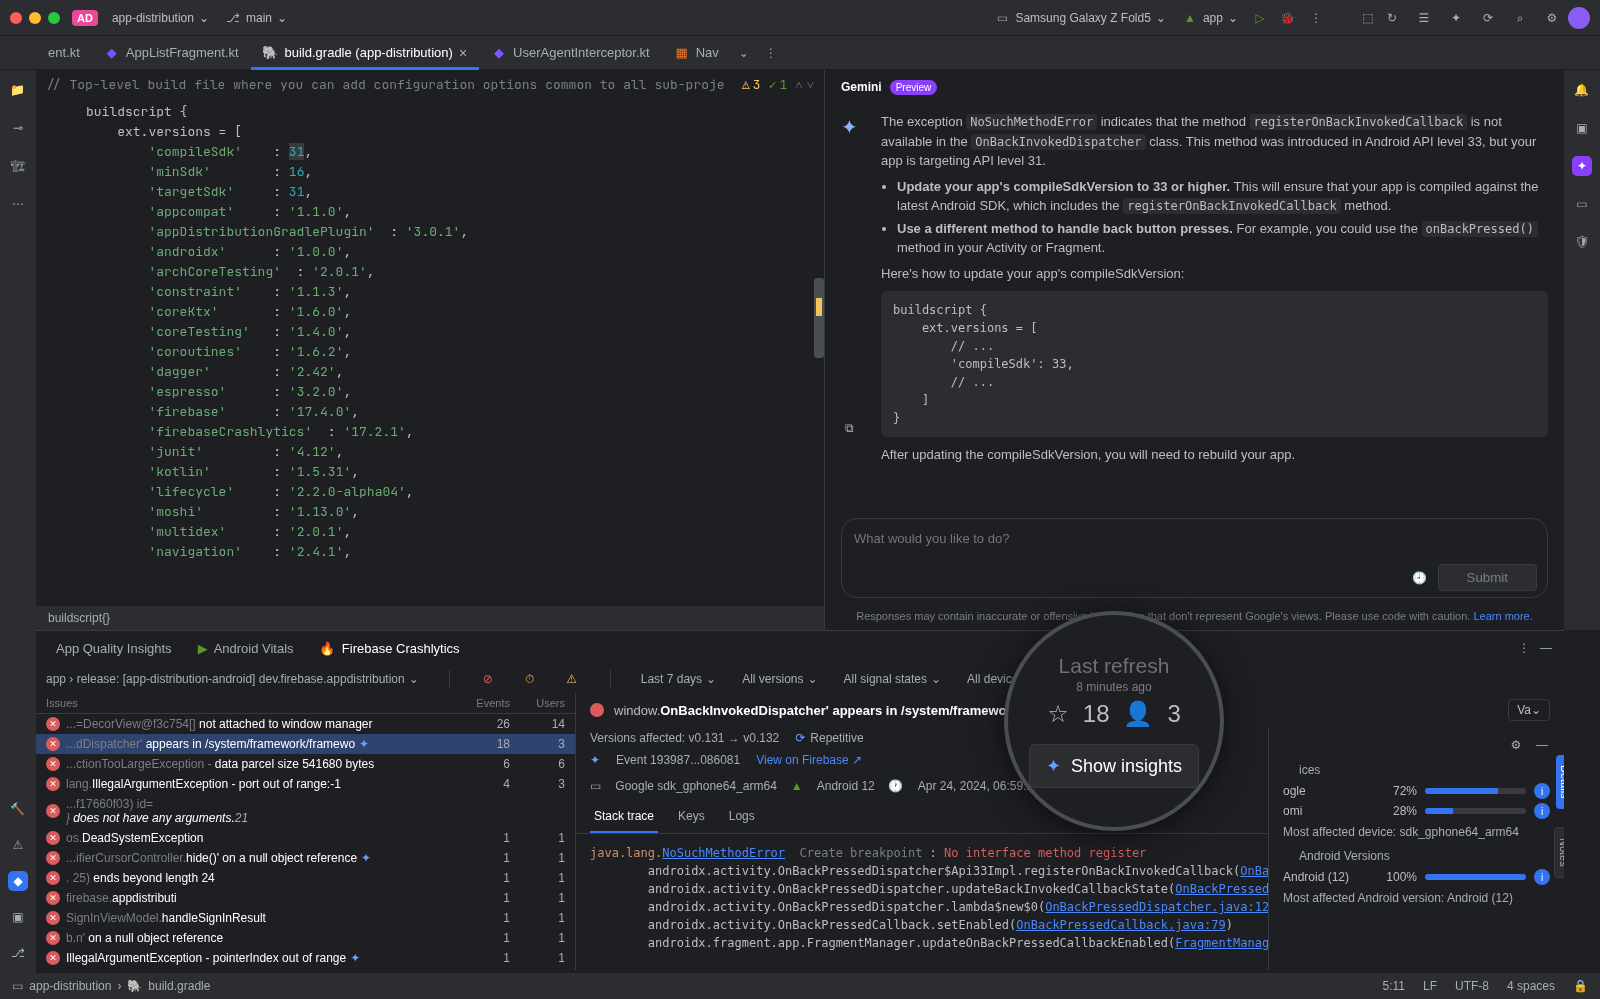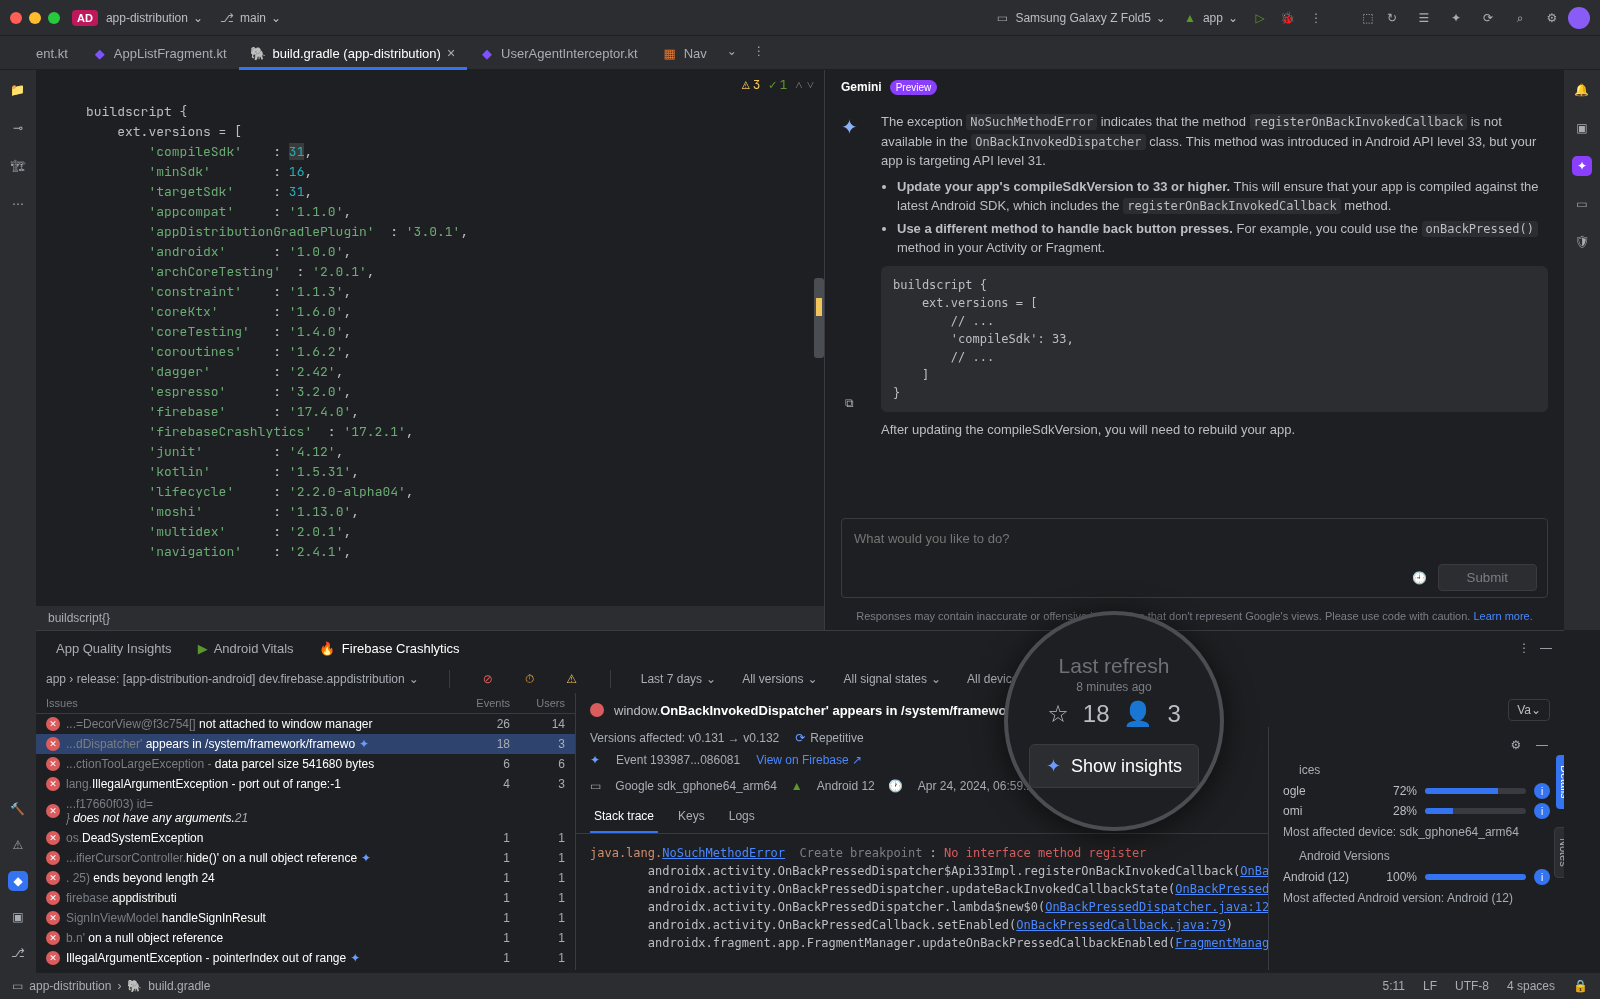--- a/index.html
+++ b/index.html
@@ -1,26 +1,26 @@
 <!DOCTYPE html>
 <html><head>
 <meta charset="utf-8">
 <style>
 * { margin:0; padding:0; box-sizing:border-box; }
 body { font-family:-apple-system,BlinkMacSystemFont,"Segoe UI",sans-serif; background:#1e1f22; color:#bcbec4; font-size:12px; overflow:hidden; width:1600px; height:999px; }
 .titlebar { height:36px; background:#2b2d30; display:flex; align-items:center; padding:0 10px; border-bottom:1px solid #1e1f22; }
 .traffic { display:flex; gap:7px; margin-right:12px; }
 .traffic span { width:12px; height:12px; border-radius:50%; }
 .tl-r{background:#ff5f56}.tl-y{background:#ffbd2e}.tl-g{background:#27c93f}
-.proj-badge{background:#be185d;color:#fff;padding:2px 5px;border-radius:4px;font-size:11px;font-weight:600;}
+.proj-badge{background:#ec4899;color:#fff;padding:2px 5px;border-radius:4px;font-size:11px;font-weight:600;margin-right:6px}
 .tb-item{display:flex;align-items:center;gap:5px;padding:4px 8px;color:#bcbec4;cursor:pointer}
 .tb-sep{flex:1}
 .tb-icon{width:16px;height:16px;display:inline-flex;align-items:center;justify-content:center;color:#a8adb4}
 .tb-green{color:#5c962c}
-.tabs{height:34px;background:#2b2d30;display:flex;align-items:flex-start;padding-left:24px;border-bottom:1px solid #1e1f22}
+.tabs{height:34px;background:#2b2d30;display:flex;align-items:center;padding-left:36px;border-bottom:1px solid #1e1f22}
 .tab{display:flex;align-items:center;gap:6px;padding:8px 12px;height:34px;color:#a8adb4;cursor:pointer;position:relative;font-size:13px}
 .tab.active{color:#fff}
 .tab.active::after{content:'';position:absolute;bottom:0;left:0;right:0;height:3px;background:#3574f0}
 .tab-close{opacity:.6;font-size:14px}
 .tab-more{padding:8px;color:#a8adb4}
 .main{display:flex;height:560px}
 .gutter-l{width:36px;background:#2b2d30;display:flex;flex-direction:column;align-items:center;padding-top:10px;gap:18px}
 .gutter-r{width:36px;background:#2b2d30;display:flex;flex-direction:column;align-items:center;padding-top:10px;gap:18px}
 .gutter-ico{width:20px;height:20px;display:flex;align-items:center;justify-content:center;color:#a8adb4;cursor:pointer}
 .editor-pane{flex:1;display:flex;flex-direction:column;min-width:0}
@@ -31,21 +31,21 @@
 .editor{flex:1;font-family:"JetBrains Mono",Menlo,monospace;font-size:13px;line-height:20px;padding:4px 10px 4px 50px;white-space:pre;overflow:hidden;background:#1e1f22;position:relative}.cm-s{color:#6aab73}.cm-n{color:#2aacb8}.cm-h{background:#373b39}
 .breadcrumb{height:24px;background:#2b2d30;padding:0 12px;display:flex;align-items:center;color:#a8adb4;font-size:12px}
 .gemini{width:740px;background:#1e1f22;border-left:1px solid #393b40;display:flex;flex-direction:column}
 .gemini-head{height:34px;display:flex;align-items:center;padding:0 16px;gap:8px;font-weight:600;color:#fff}
 .gem-badge{background:#8a3ffc;color:#fff;font-size:10px;padding:2px 6px;border-radius:8px;font-weight:500}
 .gemini-body{flex:1;padding:8px 16px 8px 56px;overflow:hidden;color:#bcbec4;line-height:1.5;position:relative;font-size:13px}
 .gem-spark{position:absolute;left:16px;top:8px;font-size:20px;color:#8ab4f8}
 .gem-body code{font-family:Menlo,monospace;background:#2b2d30;padding:1px 4px;border-radius:3px;font-size:12px}
 .gem-pre{background:#2b2d30;border-radius:6px;padding:10px 12px;font-family:Menlo,monospace;font-size:12px;line-height:18px;white-space:pre;margin:8px 0;position:relative}
 .gem-copy{position:absolute;left:-36px;bottom:0px;color:#a8adb4}
-.gemini-input{margin:8px 16px;border:1px solid #393b40;border-radius:4px;display:flex;flex-direction:column;background:#1e1f22}
+.gemini-input{margin:8px 16px;border:1px solid #393b40;border-radius:16px;display:flex;flex-direction:column;background:#1e1f22}
 .gemini-input input{background:none;border:none;padding:12px;color:#bcbec4;font-size:13px;outline:none}
 .gemini-actions{display:flex;justify-content:flex-end;align-items:center;gap:10px;padding:6px 10px}
 .gem-submit{border:1px solid #393b40;background:#2b2d30;color:#7a7e85;padding:5px 28px;border-radius:4px}
 .gemini-foot{text-align:center;color:#7a7e85;font-size:11px;padding:4px 0 8px}
 .gemini-foot a{color:#4a88ff;text-decoration:none}
 .bottom{height:340px;display:flex;flex-direction:column;border-top:1px solid #393b40;margin-left:36px;margin-right:36px;position:relative}
 .btabs{height:34px;display:flex;align-items:center;gap:6px;padding:0 10px}
 .btab{display:flex;align-items:flex-end;gap:6px;padding:6px 10px;color:#a8adb4;cursor:pointer;font-size:13px}
 .btab.active{color:#fff}
 .btoolbar{height:28px;display:flex;align-items:center;gap:26px;padding:0 10px;color:#a8adb4;font-size:12px}
@@ -175,20 +175,21 @@
 <div class="main">
   <div class="gutter-l">
     <span class="gutter-ico">📁</span>
     <span class="gutter-ico">⊸</span>
     <span class="gutter-ico">🏗</span>
     <span class="gutter-ico">⋯</span>
   </div>
 
   <div class="editor-pane">
     <div class="code-header">
+      <span>// Top-level build file where you can add configuration options common to all sub-proje</span>
       <span class="warn">⚠<span>3</span></span>
       <span class="chk">✓<span>1</span></span>
       <span class="nav">
           <span>˄</span>
           <span>˅</span>
         </span>
     </div>
     <div class="editor" id="code">buildscript {
     ext.versions = [
         <span class="cm-s">'compileSdk'</span>    : <span class="cm-n cm-h">31</span>,
@@ -226,20 +227,21 @@
       <span>Gemini</span>
       <span class="gem-badge">Preview</span>
     </div>
     <div class="gemini-body gem-body">
       <span class="gem-spark">✦</span>
       <p><span>The exception </span><code>NoSuchMethodError</code><span> indicates that the method </span><code>registerOnBackInvokedCallback</code><span> is not available in the </span><code>OnBackInvokedDispatcher</code><span> class. This method was introduced in Android API level 33, but your app is targeting API level 31.</span></p>
       <ul class="gem">
         <li><b>Update your app's compileSdkVersion to 33 or higher.</b><span> This will ensure that your app is compiled against the latest Android SDK, which includes the </span><code>registerOnBackInvokedCallback</code><span> method.</span></li>
         <li><b>Use a different method to handle back button presses.</b><span> For example, you could use the </span><code>onBackPressed()</code><span> method in your Activity or Fragment.</span></li>
       </ul>
+      <p>Here's how to update your app's compileSdkVersion:</p>
       <div class="gem-pre"><span class="gem-copy">⧉</span><span id="gemcode">buildscript {
     ext.versions = [
         // ...
         'compileSdk': 33,
         // ...
     ]
 }</span></div>
       <p>After updating the compileSdkVersion, you will need to rebuild your app.</p>
     </div>
     <div class="gemini-input">

